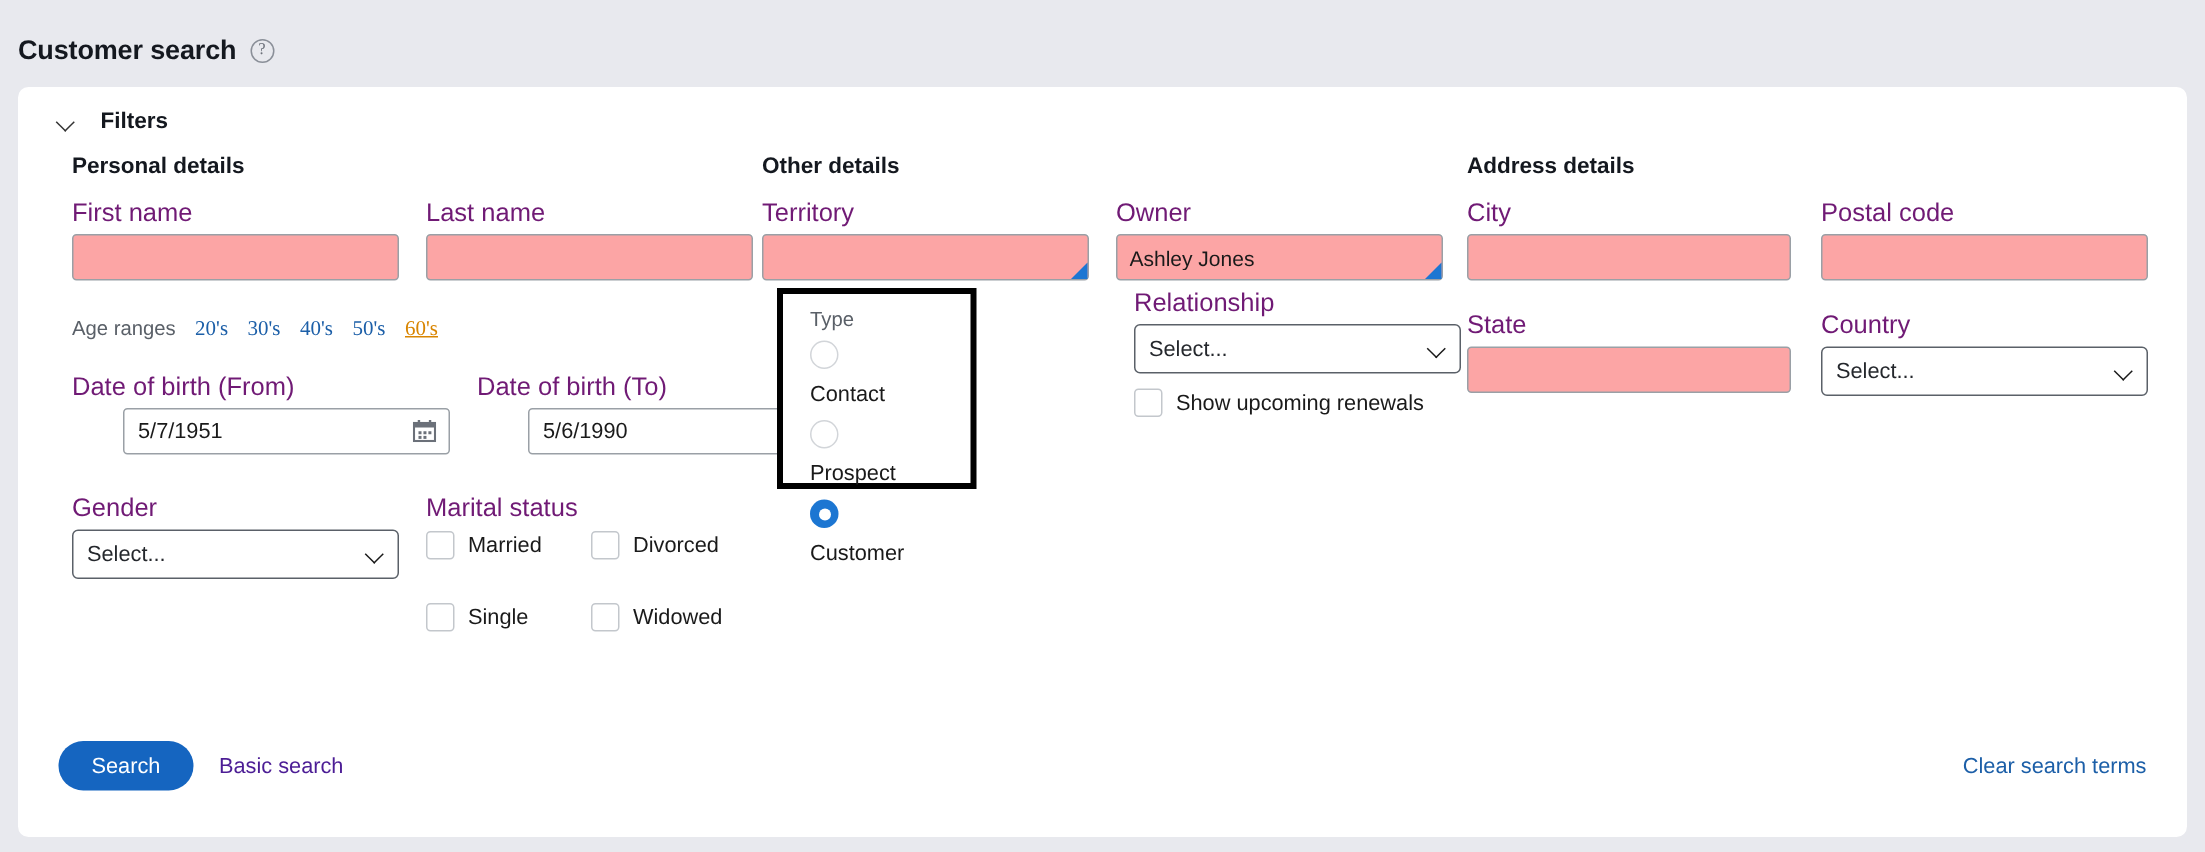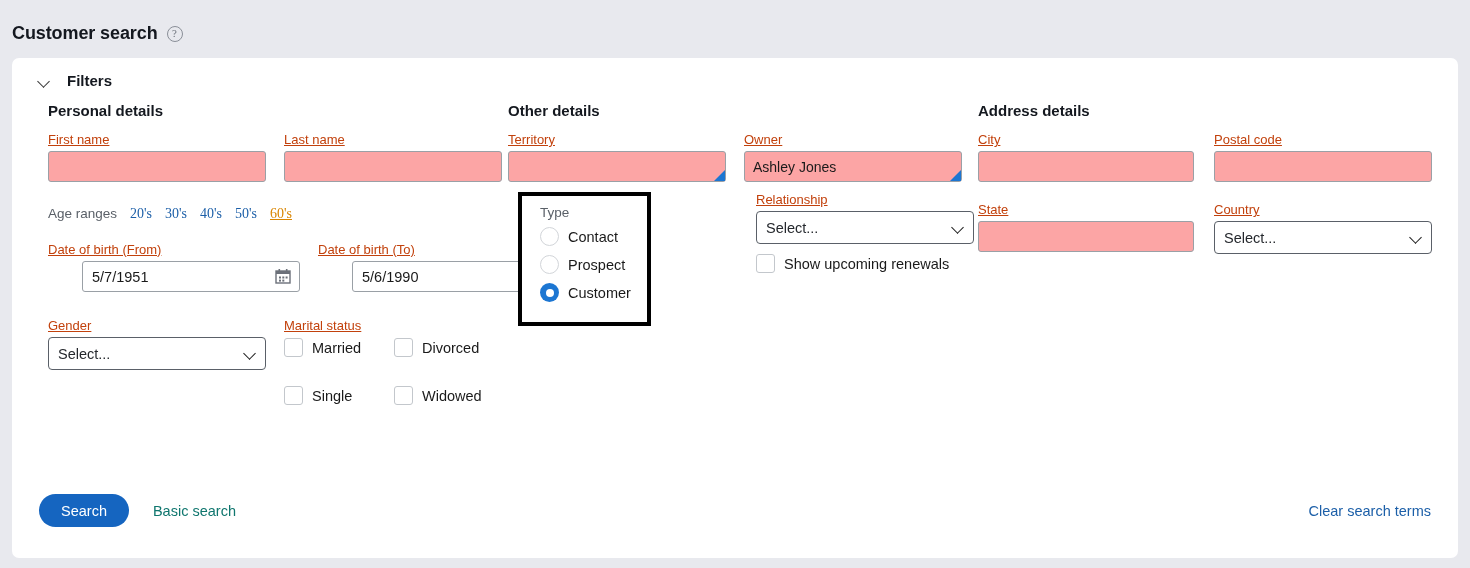--- a/index.html
+++ b/index.html
@@ -66,22 +66,22 @@
   .col-personal { width: 496px; padding-left: 36px; }
   .col-other    { width: 470px; }
   .col-address  { width: 440px; }
 
   .section-title {
     font-size: 15px; font-weight: bold; color: #14181f;
     margin-bottom: 13px;
   }
 
   .field-label {
-    font-size: 13px; color: #c2410c;
-    margin-bottom: 4px; display: block; text-decoration: underline;
+    font-size: 17px; color: #701a75;
+    margin-bottom: 4px; display: block;
   }
 
   .row { display: flex; }
 
   .txt {
     height: 31px; width: 218px;
     border: 1px solid #9aa0a6; border-radius: 3px;
     background: #fca5a5; font-family: inherit; font-size: 14px;
     padding: 0 8px; color: #1a1a1a; outline: none;
   }
@@ -136,21 +136,21 @@
 
   
   .cb-row { display: flex; align-items: center; gap: 9px; cursor: pointer; }
   .cb {
     width: 19px; height: 19px; border: 1px solid #c3c7cc;
     border-radius: 3px; background: #fff; flex: none;
   }
   .cb-label { font-size: 14.5px; color: #1a1a1a; }
 
   
-  .rd-row { display: flex; align-items: center; gap: 9px; cursor: pointer; margin-bottom: 9px; }
+  .rd-row { display: flex; gap: 9px; cursor: pointer; margin-bottom: 9px; flex-direction: column; }
   .rd {
     width: 19px; height: 19px; border-radius: 50%;
     border: 1.5px solid #d2d5d9; background: #fff; flex: none;
   }
   .rd.checked {
     border: none; background: #1c76d2;
     position: relative;
   }
   .rd.checked::after {
     content: ""; position: absolute; left: 5.5px; top: 5.5px;
@@ -174,21 +174,21 @@
     position: absolute; left: 0; right: 0; bottom: 31px;
     display: flex; align-items: center;
   }
   .btn-search {
     margin-left: 27px;
     background: #1565c0; color: #fff; border: none;
     border-radius: 17px; height: 33px; padding: 0 22px;
     font-family: inherit; font-size: 14.5px; cursor: pointer;
   }
   .link-basic {
-    margin-left: 24px; color: #0f766e; font-size: 14.5px;
+    margin-left: 17px; color: #4c1d95; font-size: 14.5px;
     text-decoration: none; cursor: pointer;
   }
   .link-clear {
     margin-left: auto; margin-right: 27px;
     color: #1c5fa8; font-size: 14.5px;
     text-decoration: none; cursor: pointer;
   }
 </style>
 </head>
 <body>

